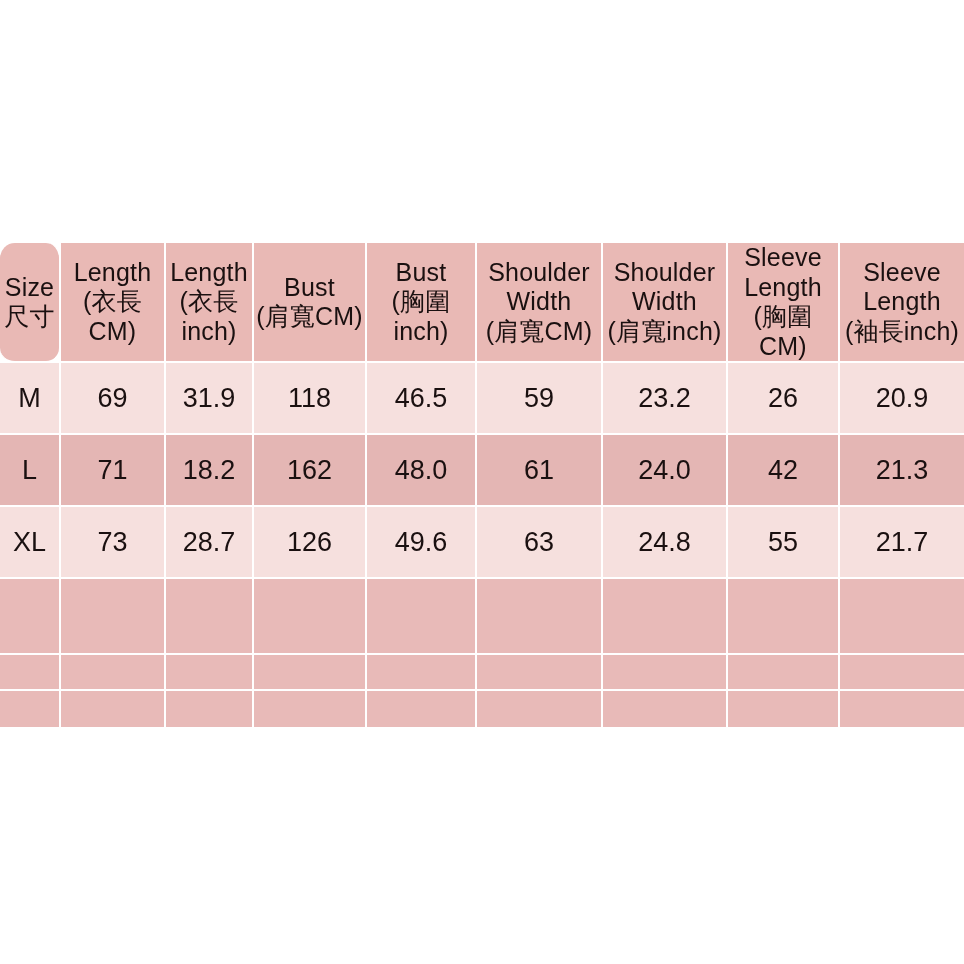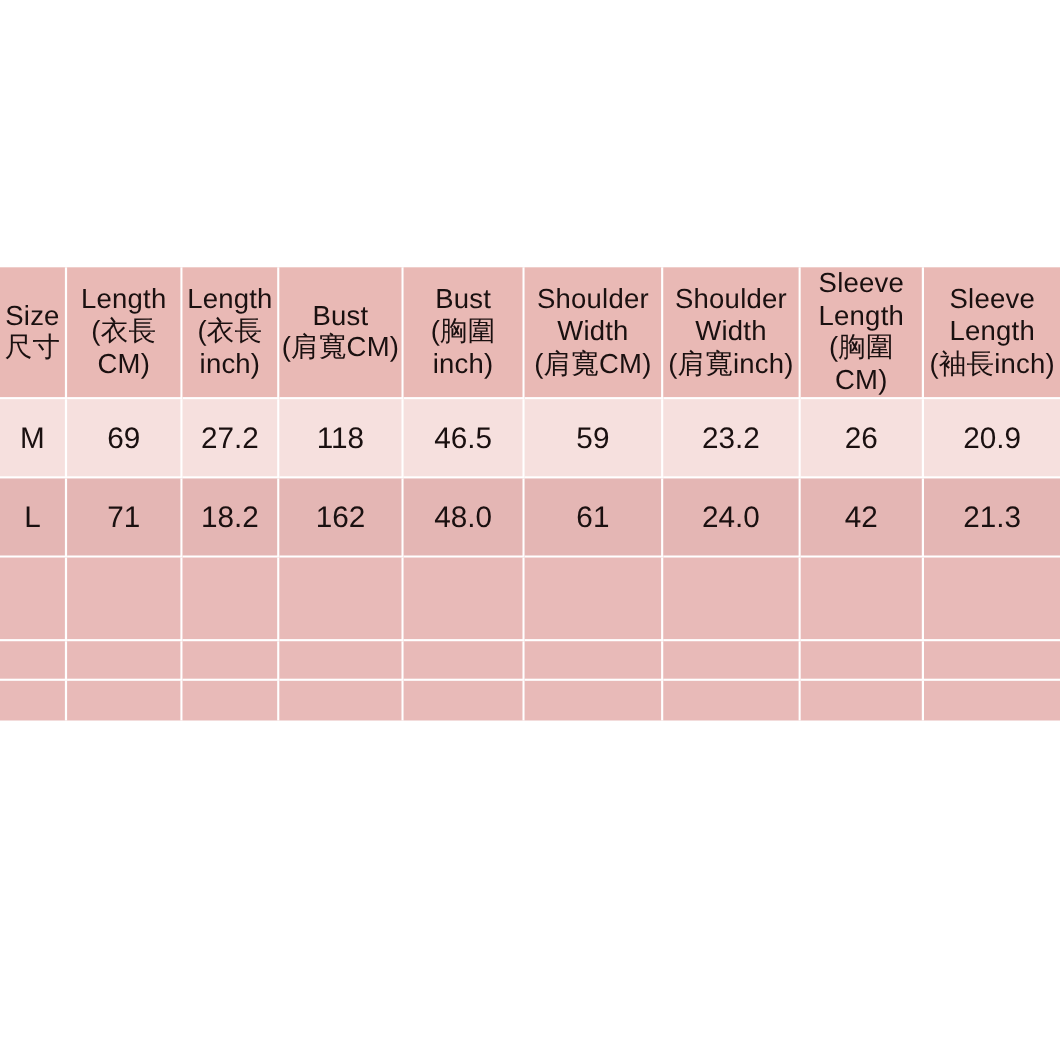--- a/index.html
+++ b/index.html
@@ -54,20 +54,21 @@
   tr.header-row th {
     background: #e9b9b5;
     height: 113px;
     font-size: 25px;
     line-height: 1.18;
     letter-spacing: 0.2px;
   }
 
   th.col-size {
     font-size: 25px;
+    border-radius: 15px;
   }
 
   
   tr.data-row.tint-light td {
     background: #f6e0de;
   }
   tr.data-row.tint-dark td {
     background: #e4b6b4;
   }
   tr.data-row td {
@@ -152,41 +153,52 @@
           <span class="cell-line">Length</span>
           <span class="cell-line">(袖長inch)</span>
         </th>
       </tr>
     </thead>
 
     <tbody>
       <tr class="data-row tint-light">
         <td>M</td>
         <td>69</td>
-        <td>27.2</td>
+        <td>31.9</td>
         <td>118</td>
         <td>46.5</td>
         <td>59</td>
         <td>23.2</td>
         <td>26</td>
         <td>20.9</td>
       </tr>
 
       <tr class="data-row tint-dark">
         <td>L</td>
         <td>71</td>
         <td>18.2</td>
         <td>162</td>
         <td>48.0</td>
         <td>61</td>
         <td>24.0</td>
         <td>42</td>
         <td>21.3</td>
       </tr>
 
+      <tr class="data-row tint-light">
+        <td>XL</td>
+        <td>73</td>
+        <td>28.7</td>
+        <td>126</td>
+        <td>49.6</td>
+        <td>63</td>
+        <td>24.8</td>
+        <td>55</td>
+        <td>21.7</td>
+      </tr>
 
       <tr class="empty-row tall">
         <td></td>
         <td></td>
         <td></td>
         <td></td>
         <td></td>
         <td></td>
         <td></td>
         <td></td>

